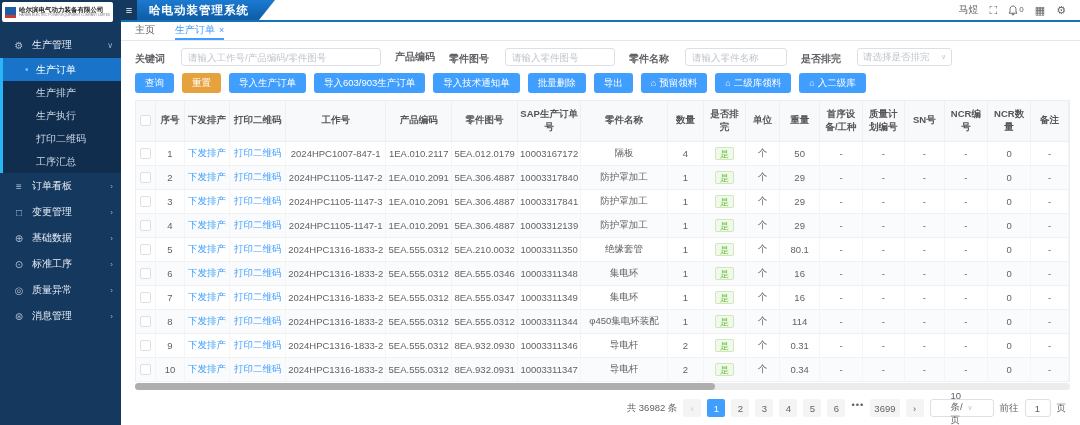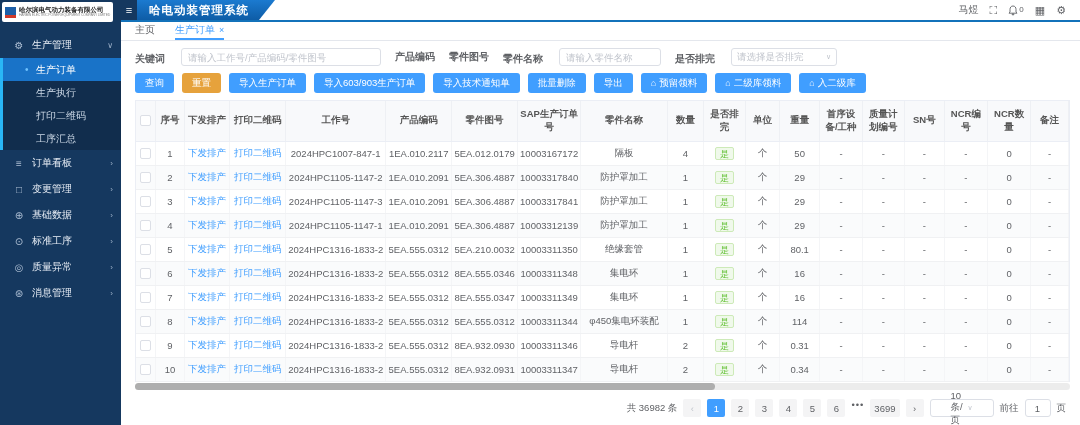--- a/index.html
+++ b/index.html
@@ -41,21 +41,21 @@
   .tab.active { color:#409eff; border-bottom-color:#409eff; }
   .tab .close { font-size:9px; }
 
   .content { flex:1; display:flex; flex-direction:column; padding:5px 10px 0 14px; background:#fff; min-height:0; }
 
   .filter-row { display:flex; align-items:center; gap:14px; margin:2px 0 7px; }
   .filter-field { display:flex; align-items:flex-end; gap:16px; }
   .filter-label { font-size:10px; color:#606266; font-weight:bold; white-space:nowrap; }
   .f-input { height:18px; border:1px solid #dcdfe6; border-radius:3px; padding:4px 6px; font-size:9.5px; color:#606266; font-family:inherit; }
   .f-input::placeholder { color:#c0c4cc; }
-  .select-box { height:18px; border:1px solid #dcdfe6; border-radius:3px; padding:0 5px; font-size:9.5px; color:#c0c4cc; display:flex; align-items:center; justify-content:space-between; width:106px; cursor:pointer; background:#fff; }
+  .select-box { height:18px; border:1px solid #dcdfe6; border-radius:3px; padding:0 5px; font-size:9.5px; color:#c0c4cc; display:flex; align-items:center; justify-content:space-between; width:95px; cursor:pointer; background:#fff; }
   .select-box .chev { font-size:7px; color:#c0c4cc; }
 
   .button-row { display:flex; align-items:center; gap:8px; margin-bottom:7px; }
   .btn { height:20px; border:none; border-radius:3px; padding:0 10px; font-size:9.5px; color:#fff; cursor:pointer; display:flex; align-items:center; gap:3px; font-family:inherit; white-space:nowrap; }
   .btn.primary { background:#409eff; }
   .btn.warning { background:#e6a23c; }
   .btn .bicon { font-size:9px; }
 
   .table-wrap { border:1px solid #ebeef5; border-bottom:none; overflow:hidden; }
   table { border-collapse:collapse; table-layout:fixed; font-size:9.5px; color:#606266; }
@@ -96,20 +96,23 @@
     <nav class="menu">
         <div class="menu-item">
           <span class="mi-icon">⚙</span>
           <span class="mi-label">生产管理</span>
           <span class="mi-chevron">∨</span>
         </div>
         <div class="submenu">
           <div class="submenu-item active">
             <span class="dot">•</span>
             <span>生产订单</span>
+          </div>
+          <div class="submenu-item">
+            <span>生产排产</span>
           </div>
           <div class="submenu-item">
             <span>生产执行</span>
           </div>
           <div class="submenu-item">
             <span>打印二维码</span>
           </div>
           <div class="submenu-item">
             <span>工序汇总</span>
           </div>
@@ -180,20 +183,21 @@
       <div class="filter-row">
           <div class="filter-field">
             <span class="filter-label">关键词</span>
             <input class="f-input" placeholder="请输入工作号/产品编码/零件图号" style="width: 200px;">
           </div>
           <div class="filter-field">
             <span class="filter-label">产品编码</span>
           </div>
           <div class="filter-field">
             <span class="filter-label">零件图号</span>
+            <input class="f-input" placeholder="请输入零件图号" style="width: 110px;">
           </div>
           <div class="filter-field">
             <span class="filter-label">零件名称</span>
             <input class="f-input" placeholder="请输入零件名称" style="width: 102px;">
           </div>
           <div class="filter-field">
             <span class="filter-label">是否排完</span>
             <div class="select-box">
               <span>请选择是否排完</span>
               <span class="chev">∨</span>

